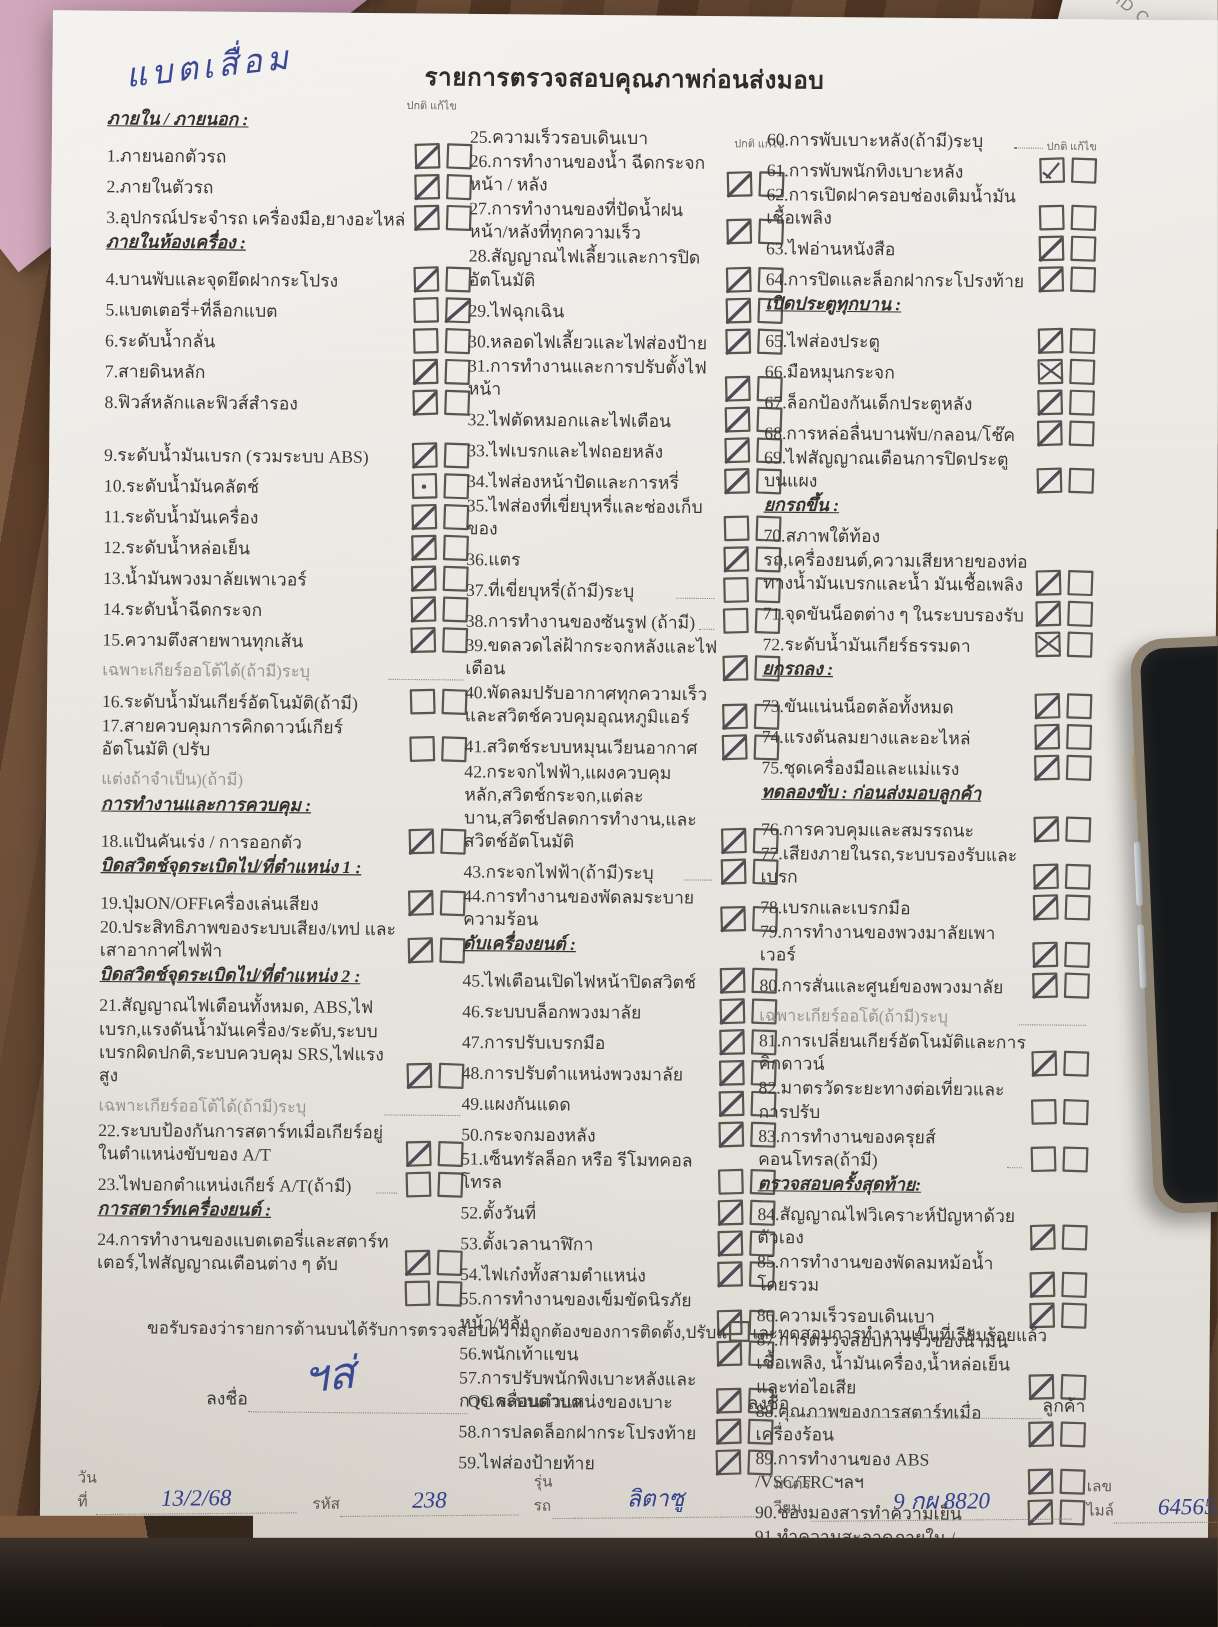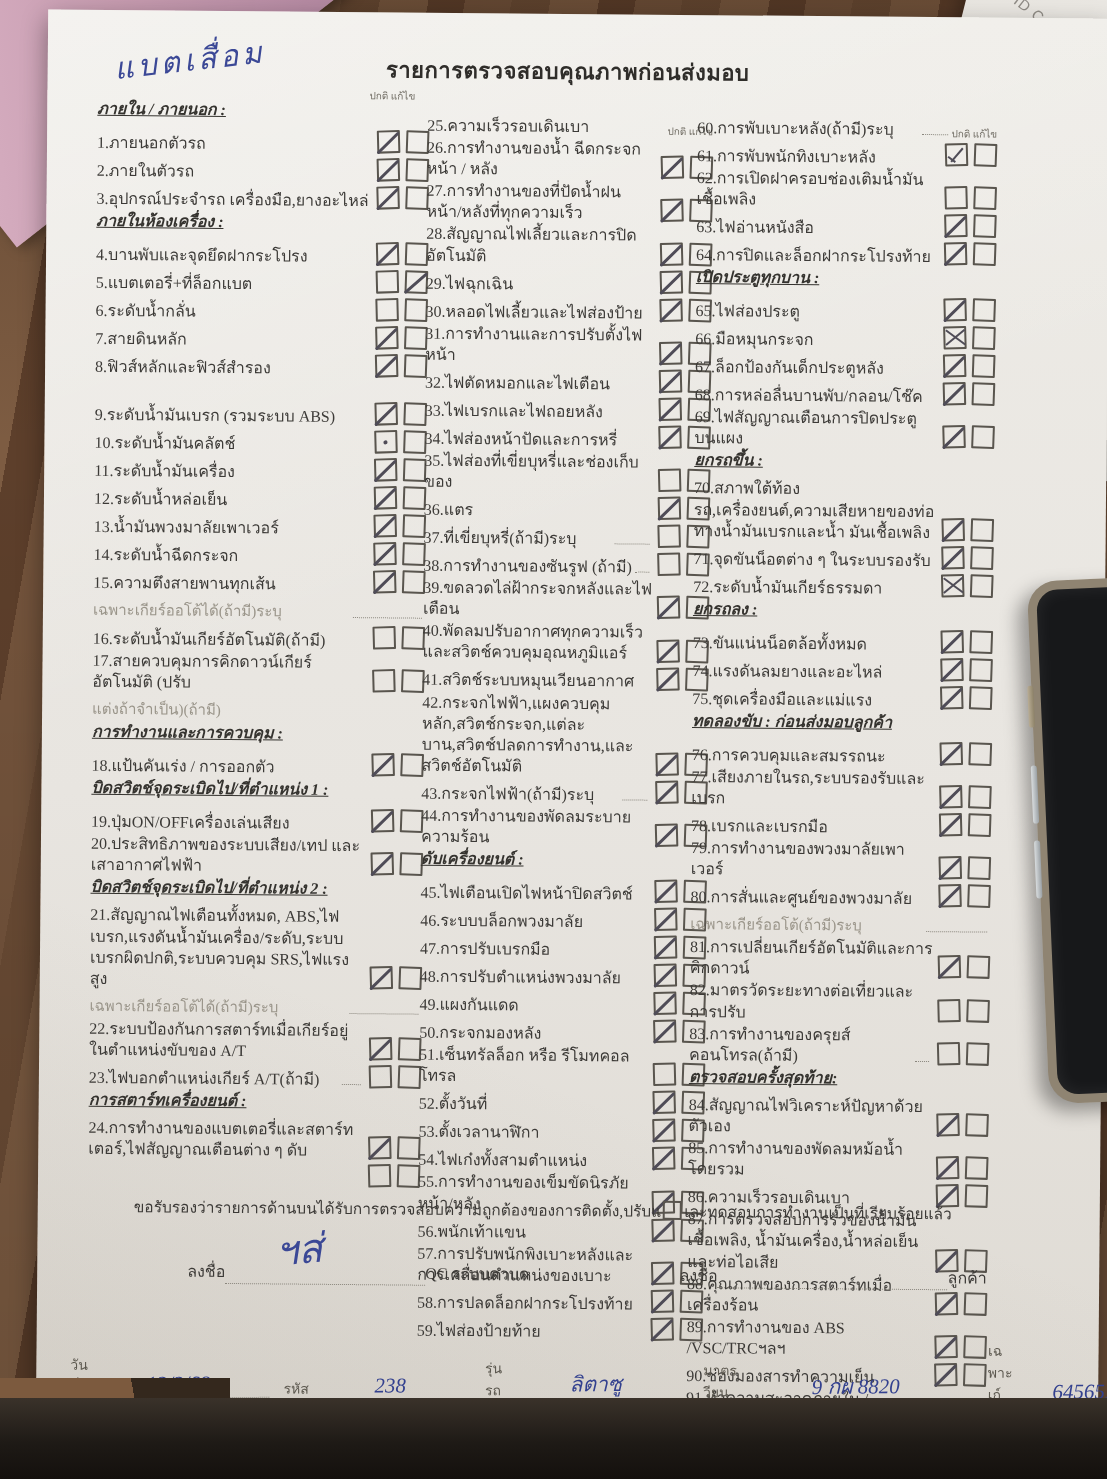--- a/index.html
+++ b/index.html
@@ -838,21 +838,21 @@
       </span>
       <span class="field">
         <span>รุ่นรถ</span>
         <span class="fval" style="min-width: 175px;">ลิตาซู</span>
       </span>
       <span class="field">
         <span>มาตรวียน</span>
         <span class="fval" style="min-width: 225px;">9 กผ 8820</span>
       </span>
       <span class="field">
-        <span>เฉพาะเก์</span>
+        <span>เลขไมล์</span>
         <span class="fval" style="min-width: 135px;">64565K</span>
       </span>
     </div>
 </div>
 
 <div class="phone">
   <span class="btn b1"></span>
   <span class="btn b2"></span>
   <span class="btn b3"></span>
 </div>

